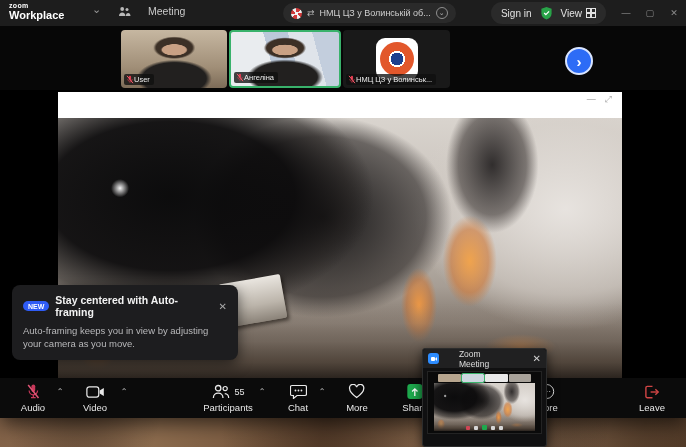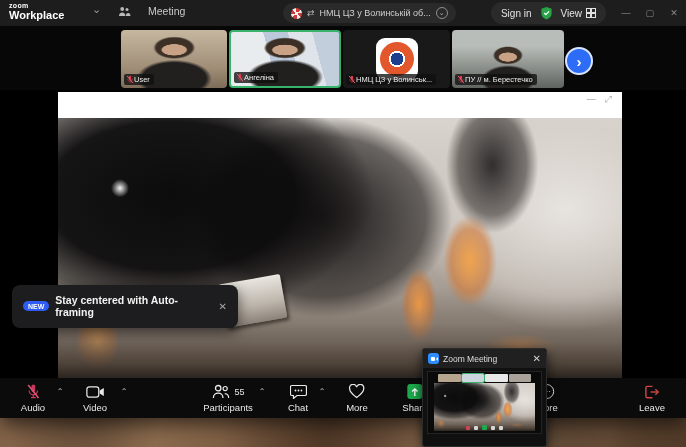--- a/index.html
+++ b/index.html
@@ -122,21 +122,21 @@
   .tool-chevron { position:absolute; top:9px; color:#cfcfcf; font-size:8px; transform:translateX(-50%); }
   .count { font-size:9px; color:#e8e8e8; margin-left:2px; }
   .share-sq { width:15px; height:15px; background:#1ea94d; border-radius:3px;
               display:flex; align-items:center; justify-content:center; }
   .more-circ { width:15px; height:15px; border:1.3px solid #e8e8e8; border-radius:50%;
                color:#e8e8e8; font-size:8px; display:flex; align-items:center; justify-content:center; }
 
   
   .pip { position:absolute; left:422px; top:348px; width:125px; height:99px; background:#101011;
          border:1px solid #2c2c2c; border-radius:3px; box-shadow:0 4px 12px rgba(0,0,0,.7); z-index:50; }
-  .pip-titlebar { height:19px; background:#202021; display:flex; align-items:center; gap:4px;
+  .pip-titlebar { height:19px; background:#202021; display:flex; align-items:center; gap:20px;
                   padding:0 5px; border-radius:3px 3px 0 0; }
   .pip-app-icon { width:11px; height:11px; background:#2d8cff; border-radius:3px; position:relative; }
   .pip-app-icon::after { content:""; position:absolute; left:2.5px; top:3.5px; width:4px; height:4px;
                          background:#fff; border-radius:1px; }
   .pip-app-icon::before { content:""; position:absolute; right:1.5px; top:3.5px; width:0; height:0;
       border-top:2px solid transparent; border-bottom:2px solid transparent; border-right:2.5px solid #fff; }
   .pip-title { color:#dedede; font-size:8.5px; }
   .pip-close { margin-left:auto; color:#cfcfcf; font-size:10px; }
   .pip-stage { position:absolute; left:4px; top:22px; right:4px; bottom:12px; background:#0a0a0a;
                border:1px solid #232323; }
@@ -238,32 +238,20 @@
         <div class="name-tag">
           <svg width="8" height="9" viewBox="0 0 12 13">
             <rect x="4.4" y="1" width="3.2" height="6" rx="1.6" fill="#e03a4e"></rect>
             <path d="M2.6 5.8a3.4 3.4 0 0 0 6.8 0" stroke="#e03a4e" fill="none"></path>
             <line x1="6" y1="9.5" x2="6" y2="11.5" stroke="#e03a4e"></line>
             <line x1="1.6" y1="1" x2="10.4" y2="12" stroke="#ff5d6e" stroke-width="1.5"></line>
           </svg>
           <span>НМЦ ЦЗ у Волинськ...</span>
         </div>
       </div>
-      <div class="tile tile4">
-        <div class="figure small"></div>
-        <div class="name-tag">
-          <svg width="8" height="9" viewBox="0 0 12 13">
-            <rect x="4.4" y="1" width="3.2" height="6" rx="1.6" fill="#e03a4e"></rect>
-            <path d="M2.6 5.8a3.4 3.4 0 0 0 6.8 0" stroke="#e03a4e" fill="none"></path>
-            <line x1="6" y1="9.5" x2="6" y2="11.5" stroke="#e03a4e"></line>
-            <line x1="1.6" y1="1" x2="10.4" y2="12" stroke="#ff5d6e" stroke-width="1.5"></line>
-          </svg>
-          <span>ПУ // м. Берестечко</span>
-        </div>
-      </div>
       <div class="next-btn">›</div>
     </div>
 
     <div class="stage">
       <div class="slide">
         <div class="slide-controls">
           <span>—</span>
           <span>⤢</span>
         </div>
         <div class="photo photo-art">
@@ -271,20 +259,21 @@
         </div>
       </div>
     </div>
 
     <div class="notif">
       <div class="notif-head">
         <span class="new-badge">NEW</span>
         <span class="notif-title">Stay centered with Auto-framing</span>
         <span class="notif-close">✕</span>
       </div>
+      <div class="notif-body">Auto-framing keeps you in view by adjusting your camera as you move.</div>
     </div>
 
     <div class="toolbar">
       <div class="tool" style="left:33px">
         <div class="ticon">
           <svg width="15" height="17" viewBox="0 0 16 18">
             <rect x="6" y="1.5" width="4" height="8" rx="2" fill="#c9385a"></rect>
             <path d="M3.5 8a4.5 4.5 0 0 0 9 0" fill="none" stroke="#c9385a" stroke-width="1.3"></path>
             <line x1="8" y1="12.5" x2="8" y2="15" stroke="#c9385a" stroke-width="1.3"></line>
             <line x1="5.5" y1="15.5" x2="10.5" y2="15.5" stroke="#c9385a" stroke-width="1.3"></line>

